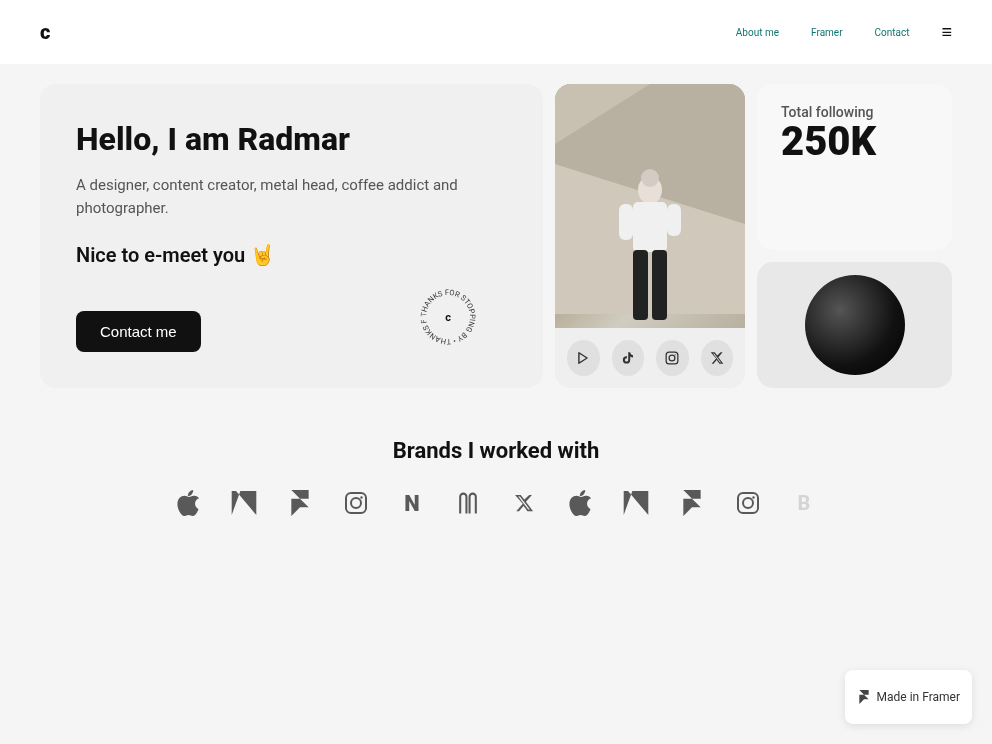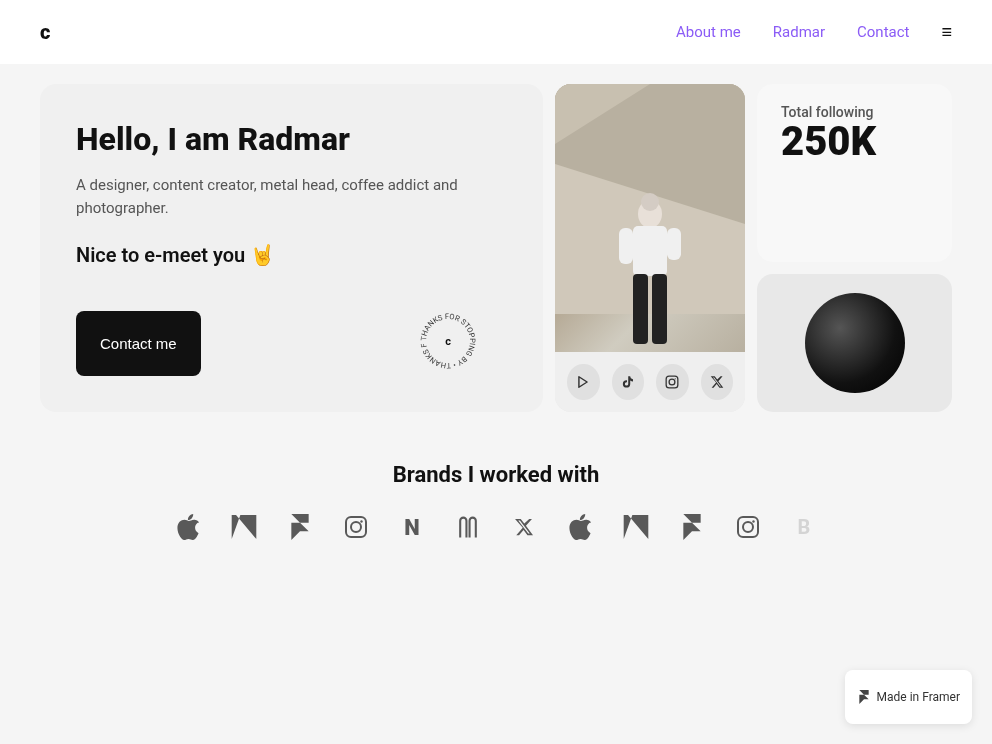--- a/index.html
+++ b/index.html
@@ -21,22 +21,22 @@
       height: 64px;
       background: #fff;
     }
     .nav-links {
       display: flex;
       align-items: center;
       gap: 32px;
     }
     .nav-links a {
       text-decoration: none;
-      color: #8b5cf6;
-      font-size: 15px;
+      color: #0f766e;
+      font-size: 10px;
     }
     .nav-menu-icon {
       font-size: 18px;
       color: #111;
       cursor: pointer;
     }
 
     
     .hero {
       padding: 20px 40px 30px;
@@ -76,21 +76,21 @@
       font-weight: 600;
       color: #111;
       margin-bottom: 44px;
     }
 
     .contact-btn {
       background: #111;
       color: #fff;
       border: none;
       border-radius: 8px;
-      padding: 24px 24px;
+      padding: 12px 24px;
       font-size: 15px;
       cursor: pointer;
       width: fit-content;
       font-weight: 500;
     }
 
     .circular-badge {
       position: absolute;
       bottom: 36px;
       right: 60px;
@@ -249,21 +249,21 @@
   </style>
 </head>
 <body>
 
 <nav>
   <div style="font-size:20px;font-weight:900;color:#111;letter-spacing:-1px;cursor:pointer;">
     <span>c</span>
   </div>
   <div class="nav-links">
     <a href="#">About me</a>
-    <a href="#">Radmar</a>
+    <a href="#">Framer</a>
     <a href="#">Contact</a>
     <span class="nav-menu-icon">≡</span>
   </div>
 </nav>
 
 <div class="hero">
 
   <div class="hero-card">
     <h1>Hello, I am Radmar</h1>
     <p class="subtitle">A designer, content creator, metal head, coffee addict and photographer.</p>

